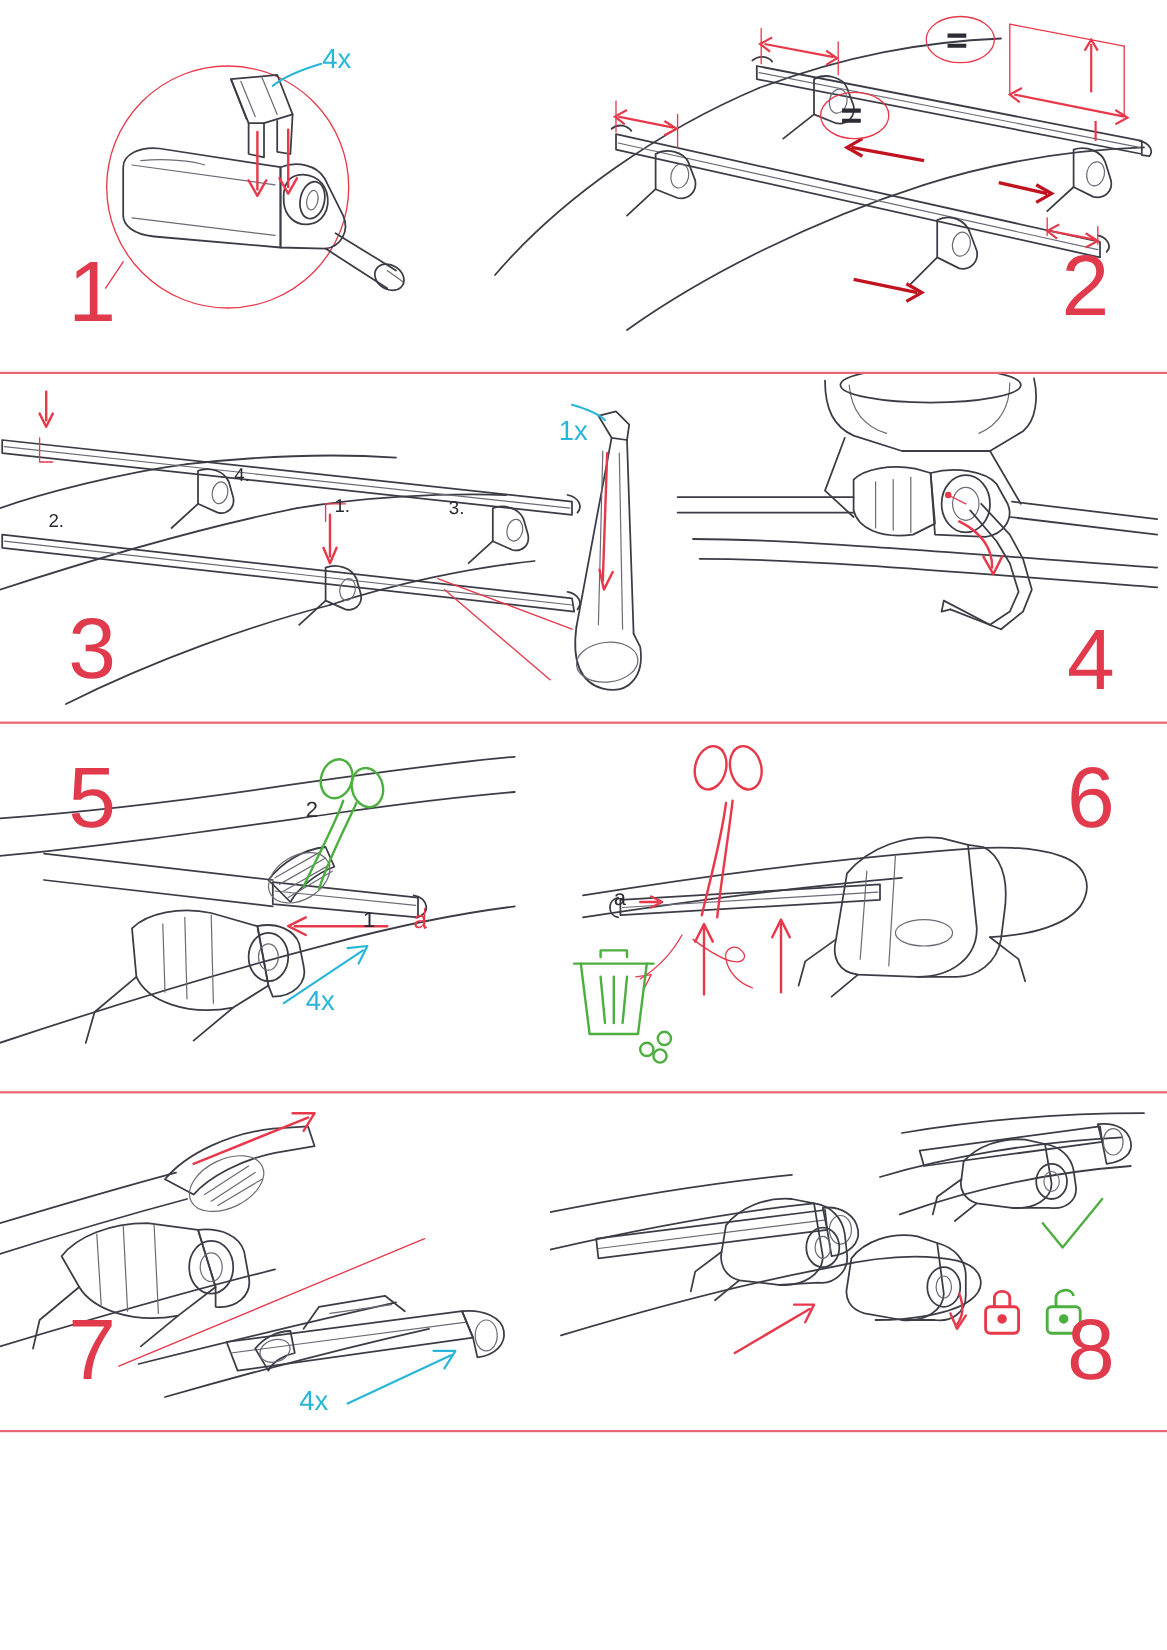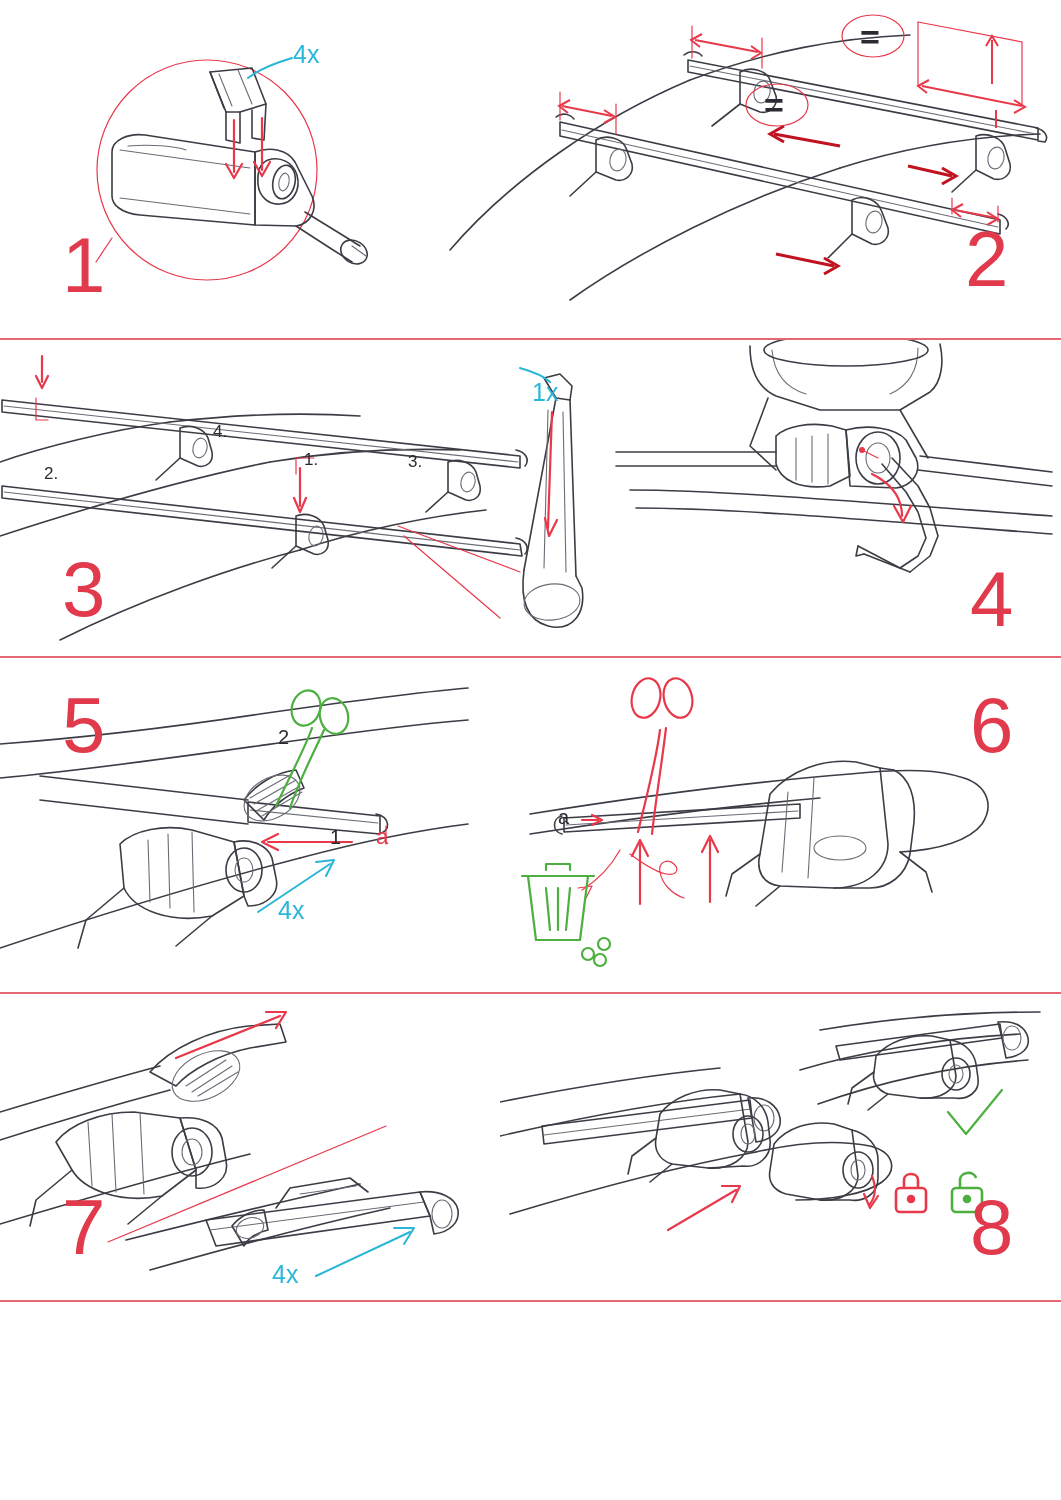--- a/index.html
+++ b/index.html
@@ -216,21 +216,21 @@
       <path class="ln-t" d="M563 72 L566 232"></path>
       <path class="red" d="M552 72 L548 188"></path>
       <path class="red" d="M545 178 L549 196 L557 180"></path>
 
       <path class="cyan" d="M520 28 C534 32 544 36 550 42"></path>
     </svg>
     <div class="lbl bk" style="left:304px;top:110px">1.</div>
     <div class="lbl bk" style="left:44px;top:124px">2.</div>
     <div class="lbl bk" style="left:408px;top:112px">3.</div>
     <div class="lbl bk" style="left:213px;top:82px">4.</div>
-    <div class="lbl cy" style="left:532px;top:38px">1x</div>
+    <div class="lbl cy" style="left:508px;top:38px">1x</div>
     <div class="stepnum thin" style="left:62px;top:212px">3</div>
   </div>
 
   <div class="panel" style="left:600px;top:340px;width:461px;height:316px">
     <svg width="461" height="316" viewBox="0 0 461 316">
 
       <path class="ln" d="M150 6 C150 32 158 48 176 56 L220 70 L300 70 L330 52 C342 42 344 22 340 4"></path>
       <path class="ln-t" d="M172 10 C174 34 186 48 206 54"></path>
       <path class="ln-t" d="M318 8 C318 32 308 46 290 54"></path>
       <ellipse cx="246" cy="10" rx="82" ry="16" class="ln"></ellipse>

